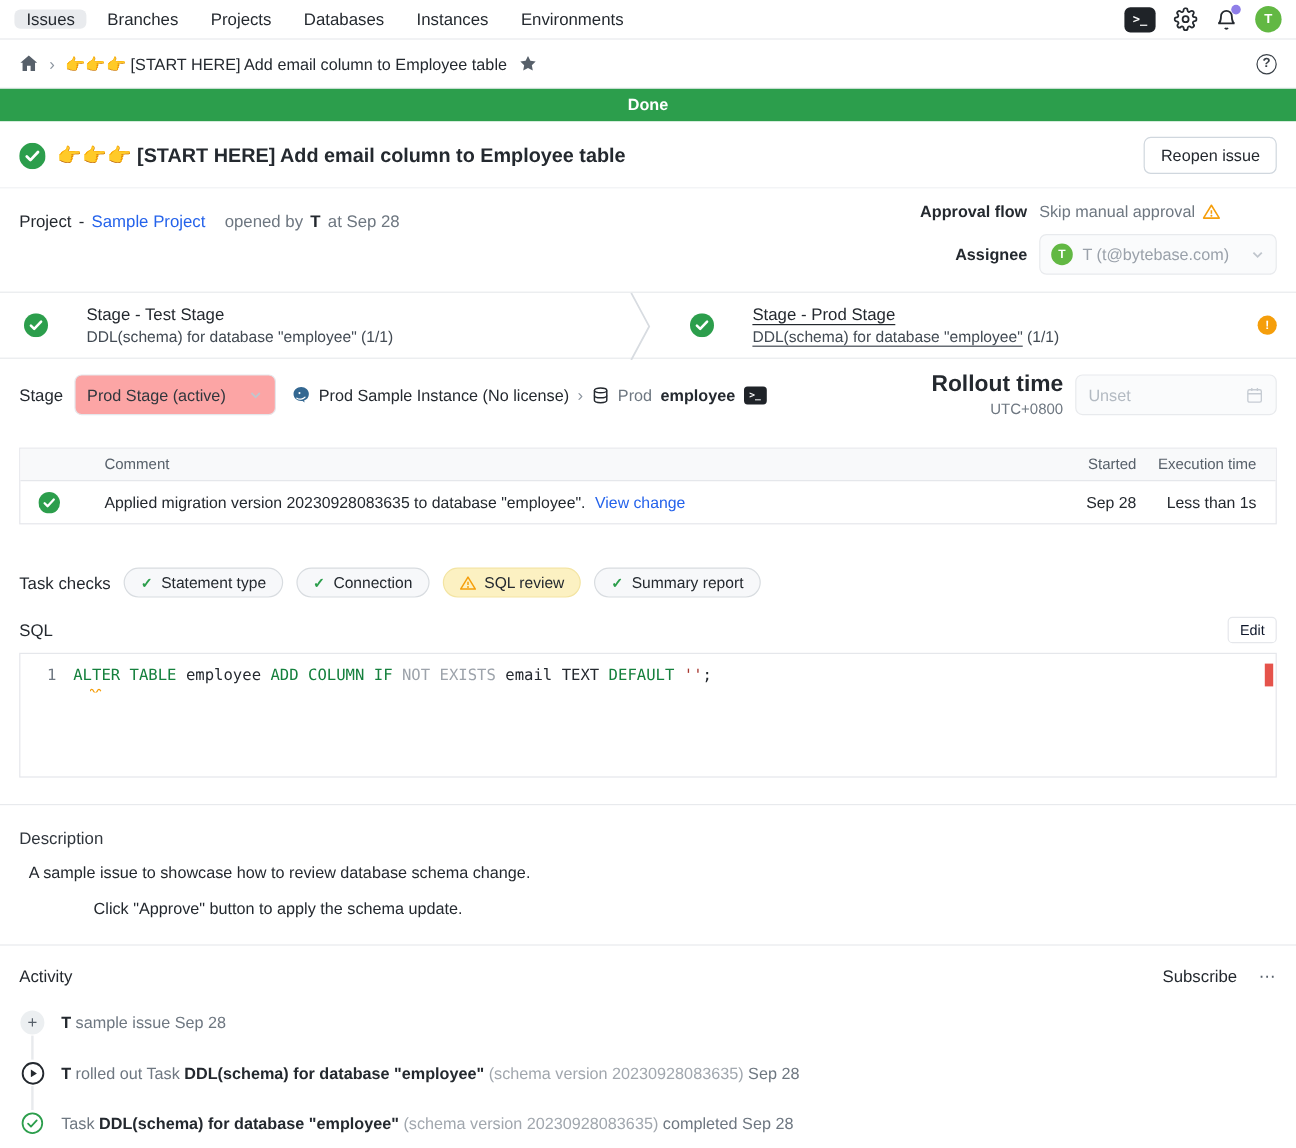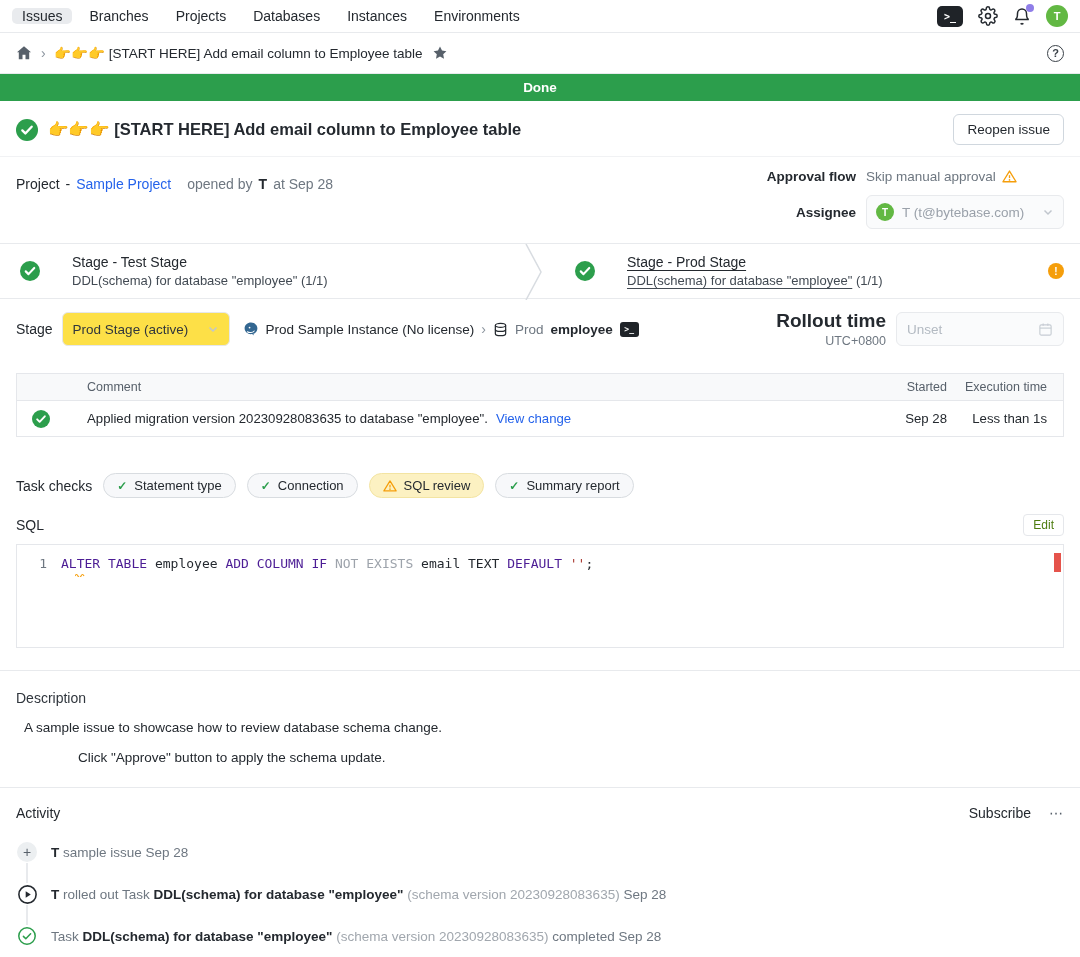--- a/index.html
+++ b/index.html
@@ -56,21 +56,21 @@
   .stage-bar { display:flex; align-items:stretch; border-top:1px solid #e8eaed; border-bottom:1px solid #e8eaed; height:56px; }
   .stage-cell { flex:1; display:flex; align-items:center; gap:32px; padding-left:20px; cursor:pointer; }
   .stage-title { font-size:14px; color:#24292f; }
   .stage-sub { font-size:13px; margin-top:3px; color:#424a53; }
   .stage-cell.selected .stage-title, .stage-cell.selected .u { text-decoration:underline; text-underline-offset:3px; }
   .stage-badge { width:16px; height:16px; border-radius:50%; background:#f59e0b; color:#fff; font-size:10px;
                  font-weight:bold; display:flex; align-items:center; justify-content:center; margin-left:auto; margin-right:16px; }
 
   
   .stage-detail { display:flex; align-items:center; gap:9px; padding:11px 16px; }
-  .stage-select { width:168px; height:34px; border:1px solid #e5e7eb; border-radius:6px; background:#fde047;
+  .stage-select { width:168px; height:34px; border:1px solid #e5e7eb; border-radius:6px; background:#fca5a5;
                   display:flex; align-items:center; padding:0 10px; font-size:13.5px; color:#30363d; cursor:pointer; }
   .db-chain { display:flex; align-items:center; gap:7px; font-size:13.5px; margin-left:4px; }
   .dbname { font-weight:600; }
   .term-mini { background:#1f2328; color:#fff; border-radius:3px; width:19px; height:15px; display:flex;
                align-items:center; justify-content:center; font-family:"DejaVu Sans Mono",monospace; font-size:8px; font-weight:bold; }
   .rollout { margin-left:auto; display:flex; align-items:center; gap:10px; }
   .rollout-labels { text-align:right; }
   .rollout-label { font-weight:700; font-size:19px;padding-left:16px; }
   .rollout-tz { font-size:12.5px; color:#6e7781; margin-top:2px; }
   .rollout-input { width:168px; height:34px; background:#fafbfc; border:1px solid #e8eaed; border-radius:6px;
@@ -89,27 +89,27 @@
   
   .task-checks { display:flex; align-items:center; gap:11px; padding:0 16px; margin-top:36px; }
   .pill { display:flex; align-items:center; gap:7px; border:1px solid #d8dce0; background:#f7f8fa;
           border-radius:999px; padding:4px 13px; font-size:13px; cursor:pointer; }
   .pill.warn { background:#fcf1c2; border-color:#f3e4a2; }
   .pill-check { color:#2c9e4c; font-size:12px; font-weight:bold; }
 
   
   .sql-section { padding:0 16px; margin-top:16px; }
   .sql-head { display:flex; align-items:center; justify-content:space-between; }
-  .edit-btn { border:1px solid #e5e7eb; border-radius:4px; padding:3px 9px; font-size:12px; color:#4d7c0f; background:#fff; cursor:pointer; }
+  .edit-btn { border:1px solid #e5e7eb; border-radius:4px; padding:3px 9px; font-size:12px; color:#0f172a; background:#fff; cursor:pointer; }
   .editor { position:relative; border:1px solid #e5e7eb; margin-top:8px; height:104px; padding-top:9px;
             font-family:"DejaVu Sans Mono",monospace; font-size:13px; }
   .code-line { display:flex; line-height:19px; }
   .gutter { width:44px; text-align:right; padding-right:14px; color:#6e7781; flex:none; }
   .code { white-space:pre; }
-  .t-kw { color:#4c1d95; } .t-mut { color:#9da3ab; } .t-str { color:#a8372f; }
+  .t-kw { color:#15803d; } .t-mut { color:#9da3ab; } .t-str { color:#a8372f; }
   .overview-marker { position:absolute; top:8px; right:2px; width:7px; height:19px; background:#e5534b; }
   .squiggle { position:absolute; left:58px; top:28px; }
 
   .divider { border-top:1px solid #e8eaed; margin-top:22px; }
 
   
   .description { padding:19px 16px 0; }
   .desc-label { color:#30363d; }
   .desc-line1 { margin-top:14px; padding-left:8px; font-size:13.5px; }
   .desc-line2 { margin-top:15px; padding-left:62px; font-size:13.5px; }

